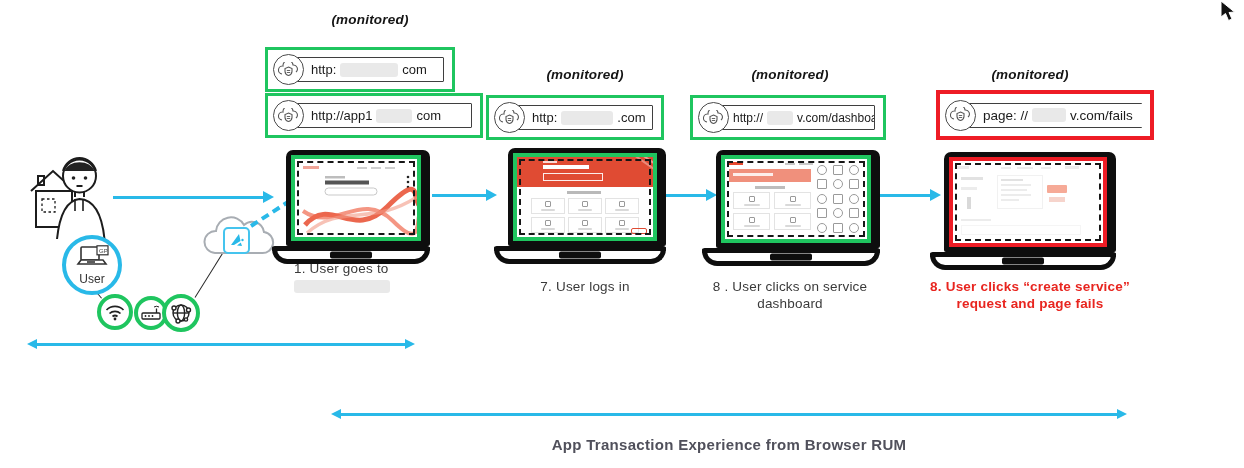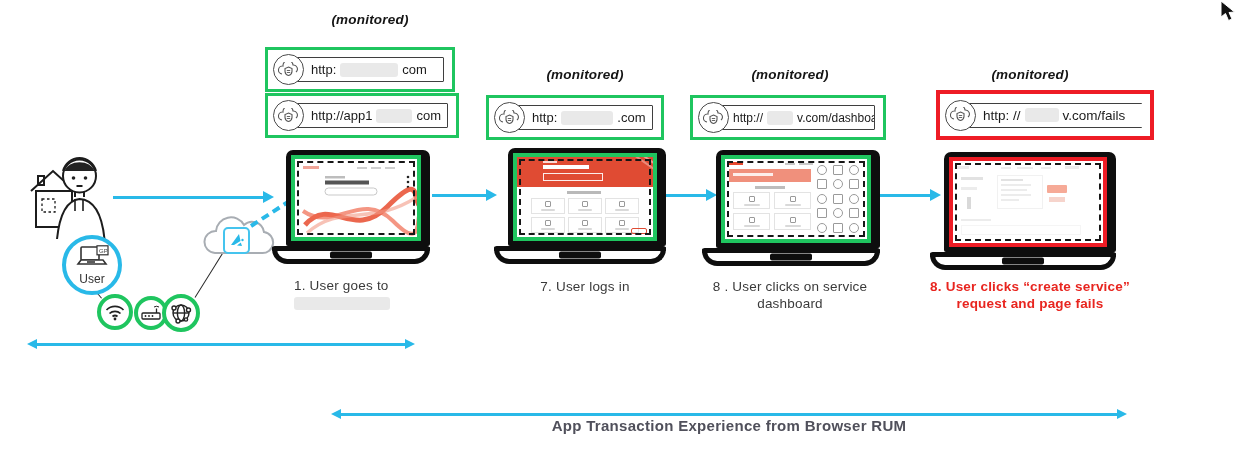--- a/index.html
+++ b/index.html
@@ -167,21 +167,21 @@
         <path d="M8.8,8.5 h3.4 M8.8,10.5 h3.4" stroke-width="0.9"></path>
       </svg>
     </div>
     <div class="url-field">
       <span>http:</span>
       <span class="redact" style="width:58px"></span>
       <span>com</span>
     </div>
   </div>
 
-  <div class="urlbox" style="left:265px;top:93px;width:194px;height:45px">
+  <div class="urlbox" style="left:265px;top:93px;width:218px;height:45px">
     <div class="url-icon">
       <svg width="21" height="16" viewBox="0 0 21 16" fill="none" stroke="#555" stroke-width="1.1">
         <path d="M4,12 a4,4 0 0 1 1,-8 a5,5 0 0 1 10,-1 a4,4 0 0 1 3,7"></path>
         <path d="M10.5,5 l3.5,1.5 v3 a4.5,4.5 0 0 1 -3.5,4 a4.5,4.5 0 0 1 -3.5,-4 v-3 Z" fill="#fff"></path>
         <path d="M8.8,8.5 h3.4 M8.8,10.5 h3.4" stroke-width="0.9"></path>
       </svg>
     </div>
     <div class="url-field">
       <span>http://app1</span>
       <span class="redact" style="width:36px"></span>
@@ -208,21 +208,21 @@
           <path d="M8,52 C40,74 66,30 98,62 S120,56 126,52" stroke="#ef6a4e" stroke-width="4" fill="none" opacity="0.7"></path>
           <path d="M12,74 C46,44 76,68 122,38" stroke="#f29a85" stroke-width="3.5" fill="none" opacity="0.6"></path>
         </svg>
       </div>
     </div>
     <div class="lt-base" style="width:158px;margin-left:-14px">
         <div class="lt-notch"></div>
       </div>
   </div>
 
-  <div class="step" style="left:282px;top:277px;width:160px;padding-left:12px">
+  <div class="step" style="left:282px;top:260px;width:160px;padding-left:12px">
     <div>1.  User goes to</div>
     <div class="redact" style="width:96px;height:13px;margin-top:3px"></div>
   </div>
 
   <div class="monitored" style="left:515px;top:67px;width:140px">(monitored)</div>
 
   <div class="urlbox" style="left:486px;top:95px;width:178px;height:45px">
     <div class="url-icon">
       <svg width="21" height="16" viewBox="0 0 21 16" fill="none" stroke="#555" stroke-width="1.1">
         <path d="M4,12 a4,4 0 0 1 1,-8 a5,5 0 0 1 10,-1 a4,4 0 0 1 3,7"></path>
@@ -370,21 +370,21 @@
 
   <div class="urlbox fail" style="left:936px;top:90px;width:218px;height:50px">
     <div class="url-icon">
       <svg width="21" height="16" viewBox="0 0 21 16" fill="none" stroke="#555" stroke-width="1.1">
         <path d="M4,12 a4,4 0 0 1 1,-8 a5,5 0 0 1 10,-1 a4,4 0 0 1 3,7"></path>
         <path d="M10.5,5 l3.5,1.5 v3 a4.5,4.5 0 0 1 -3.5,4 a4.5,4.5 0 0 1 -3.5,-4 v-3 Z" fill="#fff"></path>
         <path d="M8.8,8.5 h3.4 M8.8,10.5 h3.4" stroke-width="0.9"></path>
       </svg>
     </div>
     <div class="url-field" style="border-right:none;font-size:13.5px">
-      <span>http: //</span>
+      <span>page: //</span>
       <span class="redact" style="width:34px"></span>
       <span>v.com/fails</span>
     </div>
   </div>
 
   <div class="laptop fail" style="left:944px;top:152px">
     <div class="lt-screen">
       <div class="lt-frame" style="width:158px;height:90px">
         <div class="lt-dash"></div>
         <div class="mock" style="left:0;top:0;width:150px;height:82px;opacity:.55">
@@ -416,15 +416,15 @@
   </div>
 
   <div class="step fail" style="left:928px;top:278px;width:204px;text-align:center">
     <div>8. User clicks “create service”</div>
     <div>request and page fails</div>
   </div>
 
   <div class="span-arrow" style="left:36px;top:343px;width:370px"></div>
 
   <div class="span-arrow" style="left:340px;top:413px;width:778px"></div>
-  <div class="span-label" style="left:338px;top:417px;width:782px">App Transaction Experience from Browser RUM</div>
+  <div class="span-label" style="left:338px;top:436px;width:782px">App Transaction Experience from Browser RUM</div>
 
 </div>
 
 </body></html>

